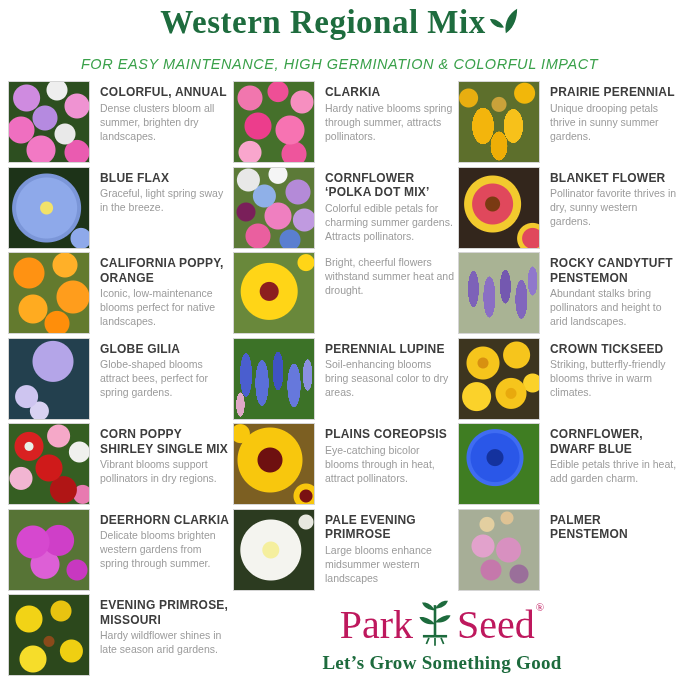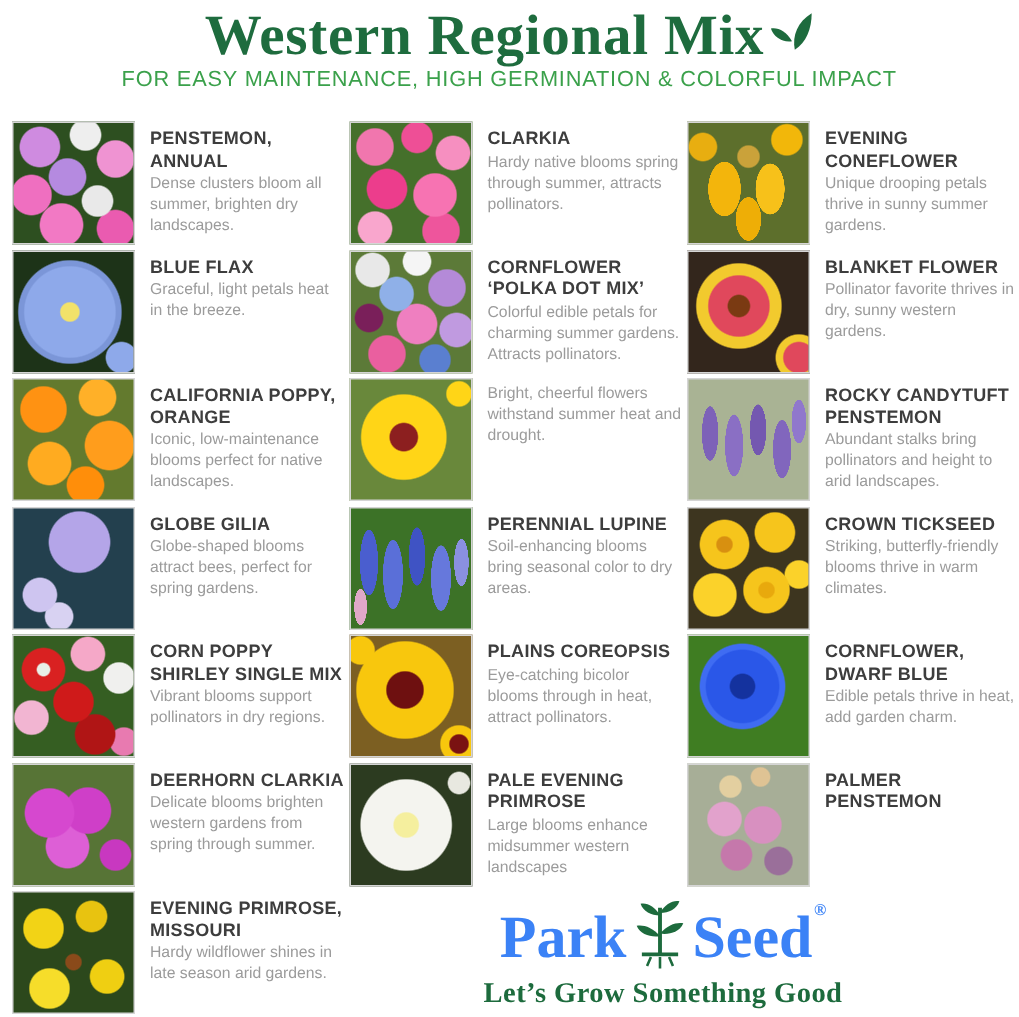--- a/index.html
+++ b/index.html
@@ -5,25 +5,25 @@
   html,body { margin:0; padding:0; }
   body {
     width:679px; height:678px; background:#ffffff; overflow:hidden;
     font-family:"Liberation Sans", sans-serif;
     -webkit-font-smoothing:antialiased;
   }
   .header { text-align:center; padding-top:5px; height:76px; }
   .title-row { display:flex; justify-content:center; align-items:flex-start; gap:3px; }
   .title {
     font-family:"Liberation Serif", serif; font-weight:700;
-    font-size:38px; line-height:1.05; color:#1e6c3e; letter-spacing:0.5px;
+    font-size:33px; line-height:1.05; color:#1e6c3e; letter-spacing:0.5px;
   }
   .leaf-svg { width:30px; height:30px; margin-top:0px; }
   .subtitle {
-    color:#3ba14b; font-size:14.5px; letter-spacing:0.55px; margin-top:0;
+    color:#3ba14b; font-size:14.5px; letter-spacing:0.55px; margin-top:16px;font-style:italic;
   }
   .grid {
     display:grid;
     grid-template-columns:225px 225px 221px;
     grid-auto-rows:85.5px;
     padding-left:8px;
   }
   .entry { display:flex; gap:10px; }
   .tile {
     width:82px; height:82px; flex:0 0 82px;
@@ -169,21 +169,21 @@
     #2c481c; }
 
   
   .logo-cell {
     grid-column:2 / 4;
     display:flex; flex-direction:column; align-items:center; justify-content:center;
     padding-right:28px;
   }
   .logo-row {
     display:flex; align-items:center;
-    color:#3b82f6; font-family:"Liberation Serif", serif; font-weight:700;
+    color:#be185d; font-family:"Liberation Serif", serif; font-weight:400;
     font-size:40px; line-height:1;
   }
   .seedling-svg { width:38px; height:52px; margin:0 3px; }
   .reg { font-size:11px; align-self:flex-start; margin-top:3px; margin-left:1px; }
   .tagline {
     color:#1d6b3d; font-family:"Liberation Serif", serif; font-weight:700;
     font-size:19px; margin-top:1px; letter-spacing:0.3px;
   }
 </style>
 </head>
@@ -200,46 +200,46 @@
       </svg>
     </div>
     <div class="subtitle">FOR EASY MAINTENANCE, HIGH GERMINATION &amp; COLORFUL IMPACT</div>
   </div>
 
   <div class="grid">
 
     <div class="entry">
       <div class="tile f-candytuft"></div>
       <div class="txt">
-        <div class="name">PENSTEMON, ANNUAL</div>
+        <div class="name">COLORFUL, ANNUAL</div>
         <div class="desc">Dense clusters bloom all summer, brighten dry landscapes.</div>
       </div>
     </div>
 
     <div class="entry">
       <div class="tile f-clarkia"></div>
       <div class="txt">
         <div class="name">CLARKIA</div>
         <div class="desc">Hardy native blooms spring through summer, attracts pollinators.</div>
       </div>
     </div>
 
     <div class="entry">
       <div class="tile f-prairie-coneflower"></div>
       <div class="txt">
-        <div class="name">EVENING CONEFLOWER</div>
+        <div class="name">PRAIRIE PERENNIAL</div>
         <div class="desc">Unique drooping petals thrive in sunny summer gardens.</div>
       </div>
     </div>
 
     <div class="entry">
       <div class="tile f-blue-flax"></div>
       <div class="txt">
         <div class="name">BLUE FLAX</div>
-        <div class="desc">Graceful, light petals heat in the breeze.</div>
+        <div class="desc">Graceful, light spring sway in the breeze.</div>
       </div>
     </div>
 
     <div class="entry">
       <div class="tile f-polka-dot"></div>
       <div class="txt">
         <div class="name">CORNFLOWER ‘POLKA DOT MIX’</div>
         <div class="desc">Colorful edible petals for charming summer gardens. Attracts pollinators.</div>
       </div>
     </div>

